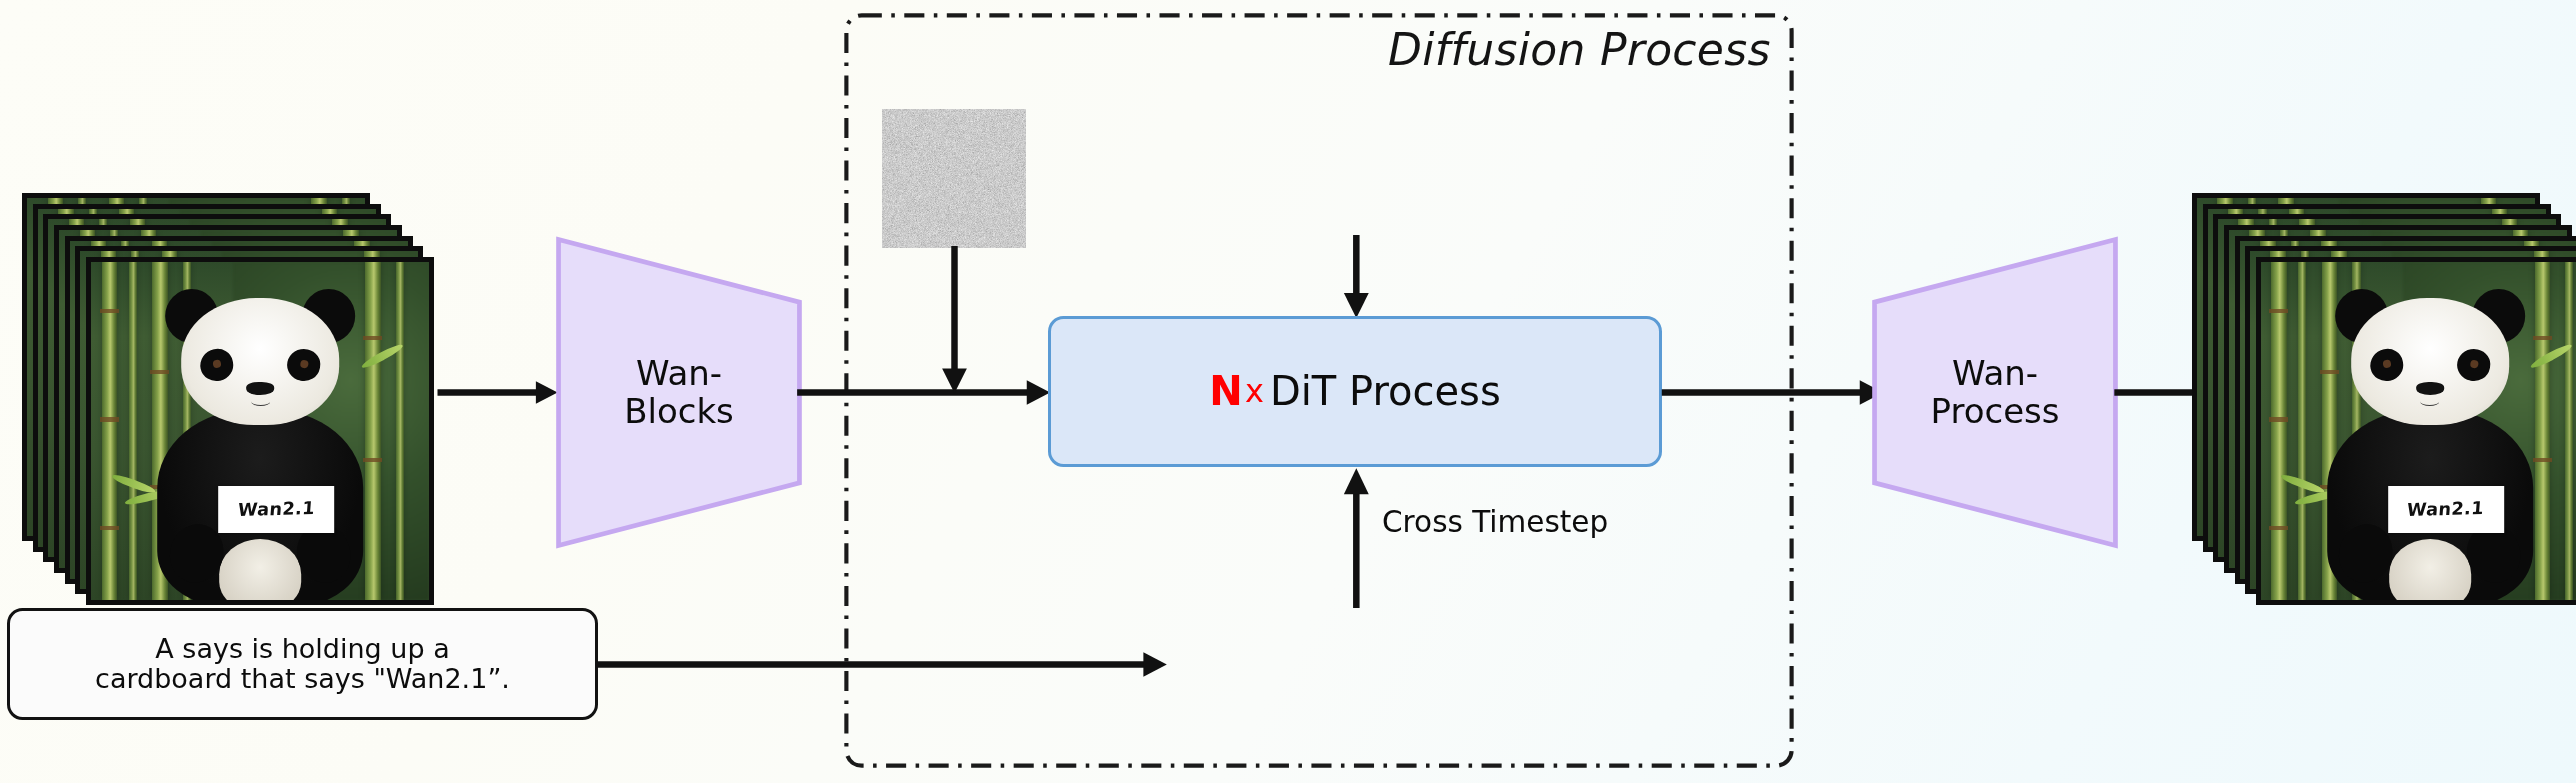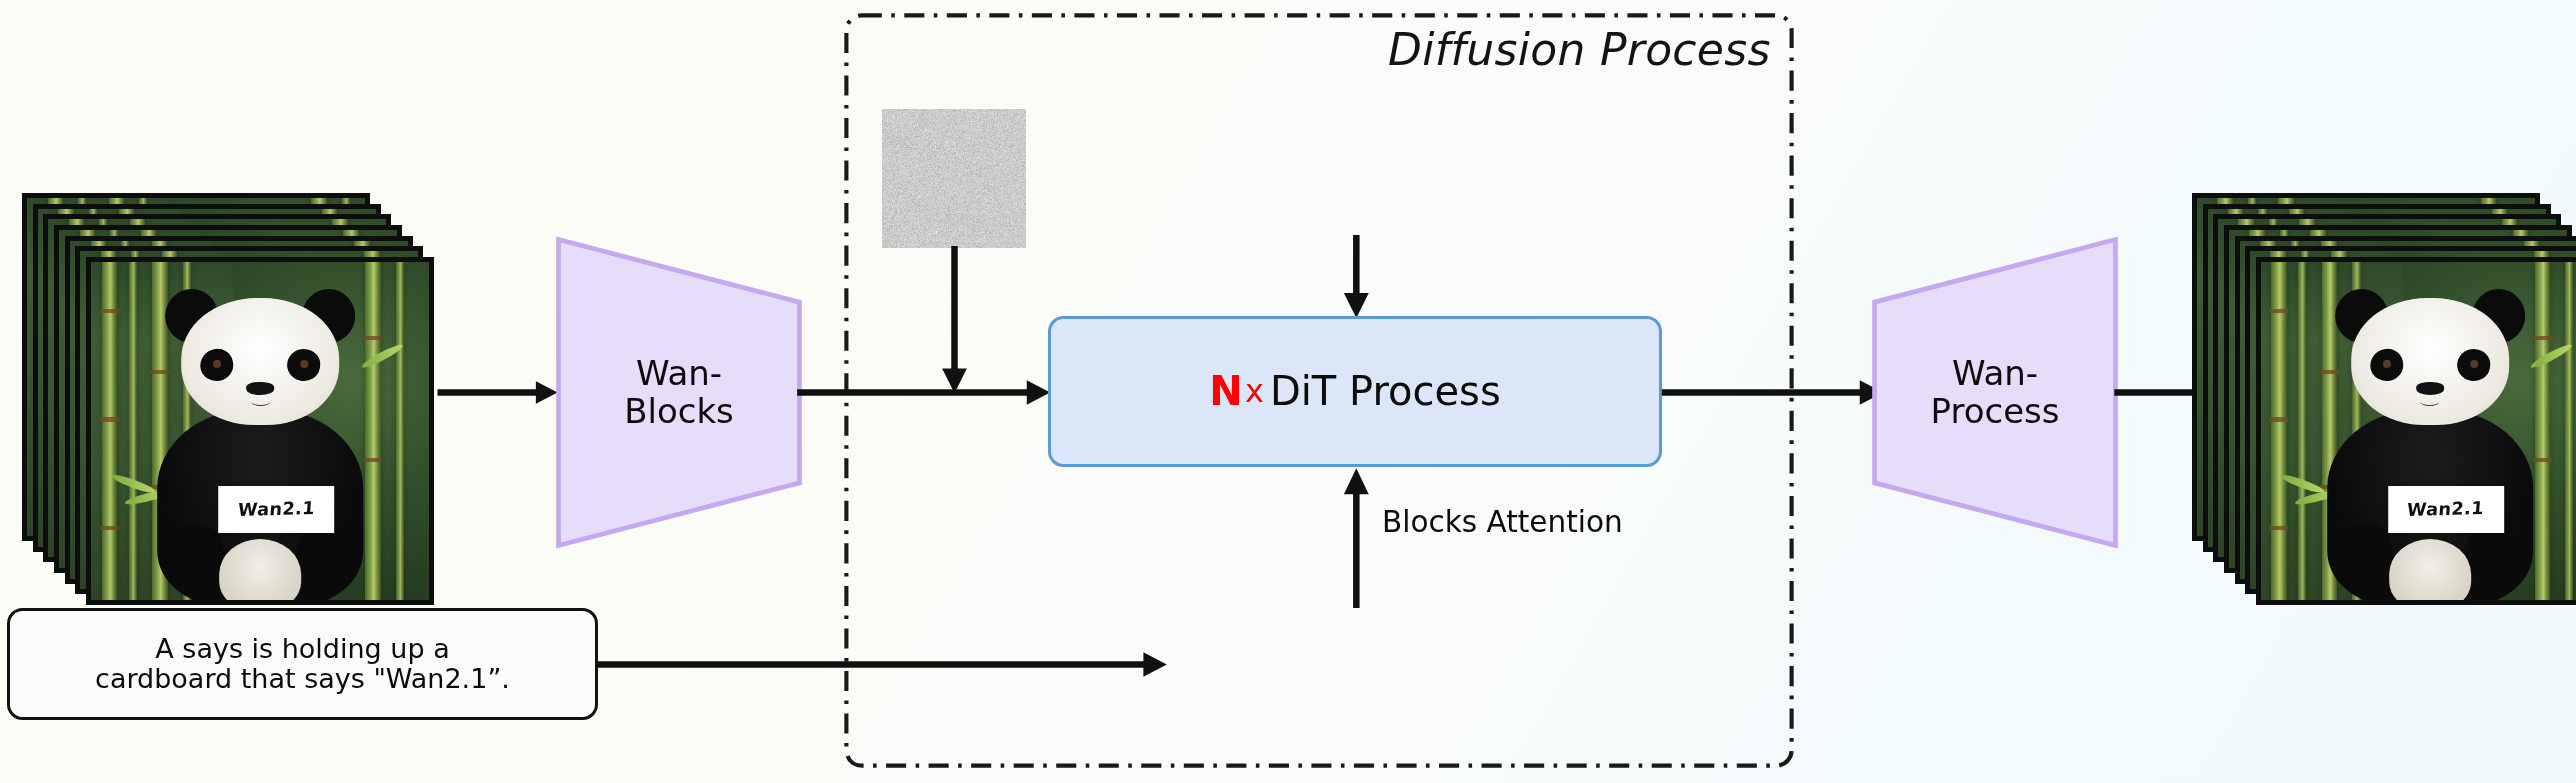--- a/index.html
+++ b/index.html
@@ -314,21 +314,21 @@
   <svg class="abs" style="left:1661px;top:372px;" width="227" height="41" viewBox="0 0 385 70">
     <line x1="0" y1="35" x2="345" y2="35" stroke="#111" stroke-width="11"></line>
     <polygon points="378,35 338,14 338,56" fill="#111"></polygon>
   </svg>
 
 
   <svg class="abs" style="left:1336px;top:467px;" width="43" height="141" viewBox="0 0 72 238">
     <line x1="34" y1="238" x2="34" y2="36" stroke="#111" stroke-width="11"></line>
     <polygon points="34,2 13,46 55,46" fill="#111"></polygon>
   </svg>
-  <div class="abs" style="left:1382px;top:505px;font-size:29.5px;color:#0c0c0c;white-space:nowrap;">Blocks Attention</div>
+  <div class="abs" style="left:1382px;top:505px;font-size:29.5px;color:#0c0c0c;white-space:nowrap;">Cross Timestep</div>
 
   <div class="abs node prompt">
     <div>
       <div>A says is holding up a</div>
       <div>cardboard that says "Wan2.1”.</div>
     </div>
   </div>
 
   <svg class="abs" style="left:595px;top:644px;" width="579" height="41" viewBox="0 0 980 70">
     <line x1="0" y1="35" x2="938" y2="35" stroke="#111" stroke-width="11"></line>

